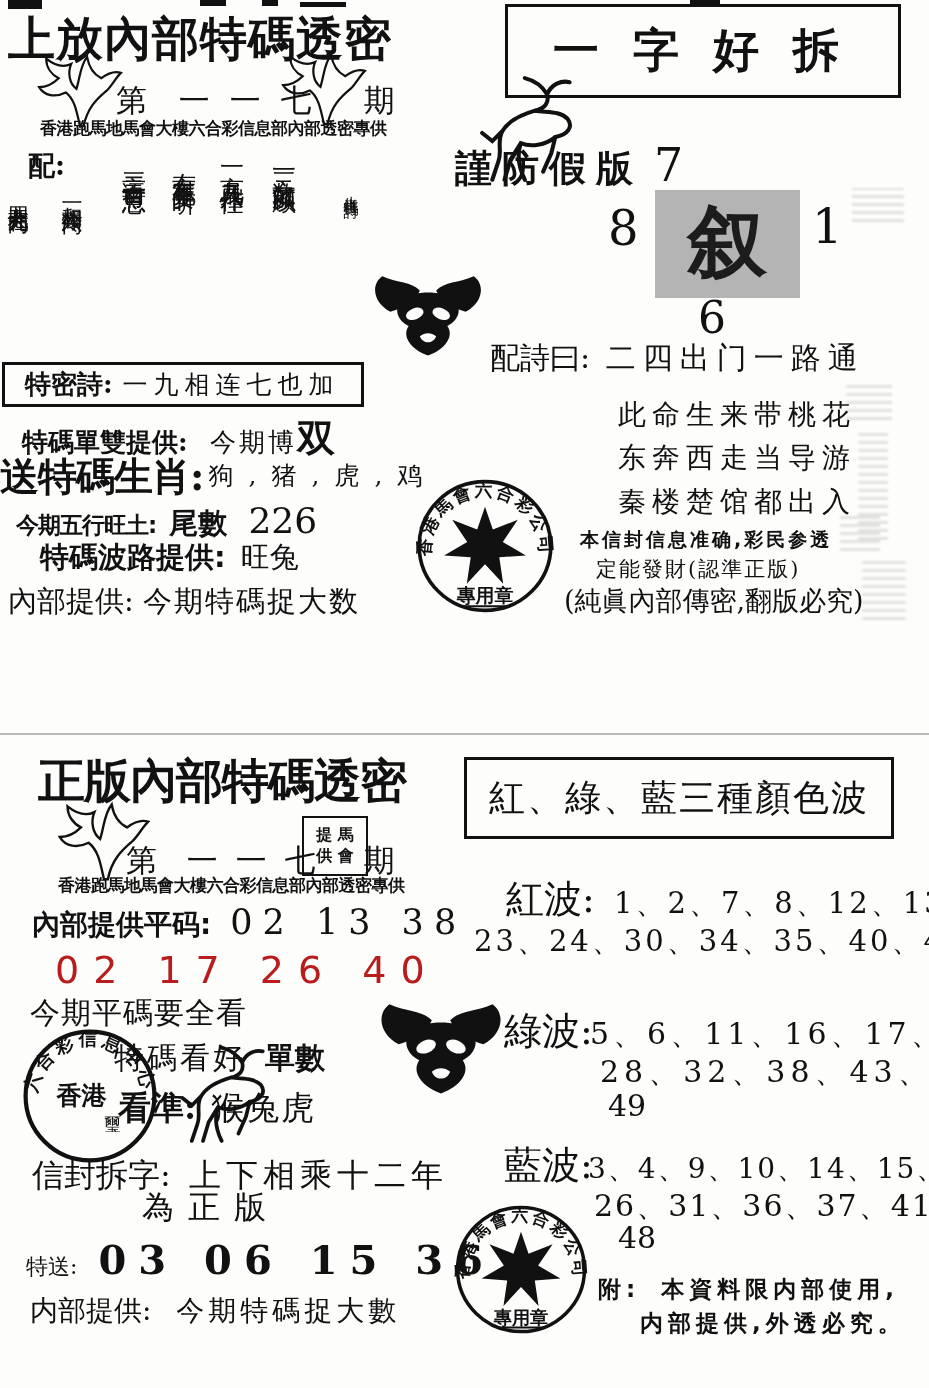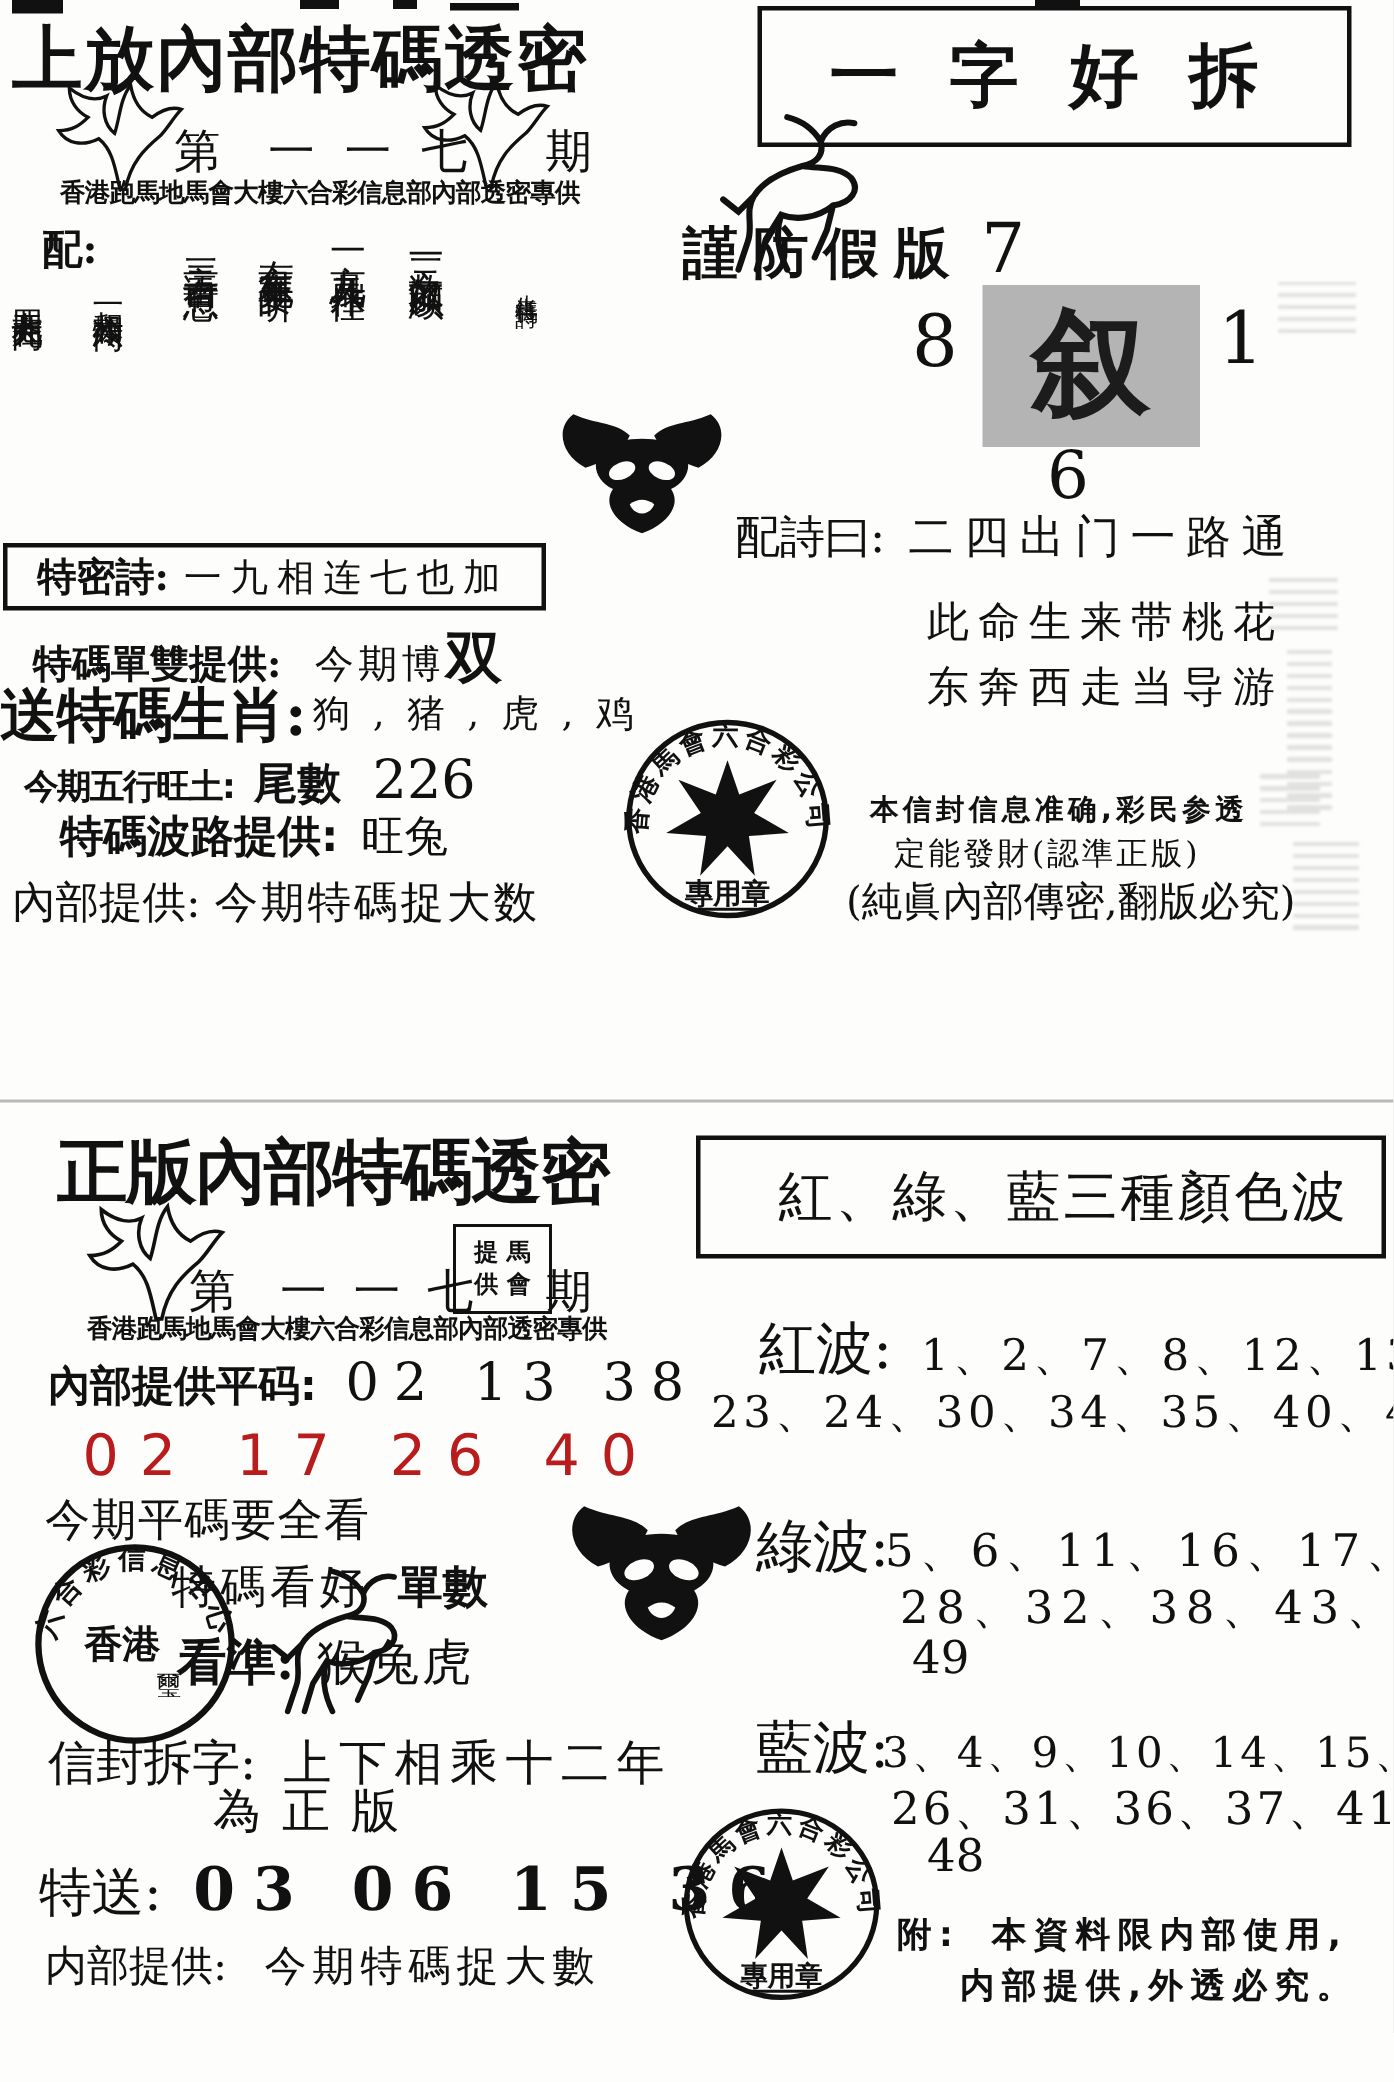--- a/index.html
+++ b/index.html
@@ -121,20 +121,21 @@
       <path fill="#fdfdfc" d="M47 62 C52 58 58 58 63 62 C60 70 50 70 47 62 Z"></path>
     </svg>
   </span>
 
   <div class="a" style="left:490px;top:338px;font-size:30px;">
     <span>配詩曰:</span>
     <span style="margin-left:6px;letter-spacing:7px;">二四出门一路通</span>
   </div>
   <div class="a" style="left:618px;top:396px;font-size:28px;letter-spacing:6px;">此命生来带桃花</div>
   <div class="a" style="left:618px;top:439px;font-size:28px;letter-spacing:6px;">东奔西走当导游</div>
+  <div class="a" style="left:618px;top:483px;font-size:28px;letter-spacing:6px;">秦楼楚馆都出入</div>
 
   <span class="a seal" style="left:410px;top:476px;width:150px;height:140px;">
     <svg viewBox="0 0 100 100">
       <ellipse cx="50" cy="50" rx="47" ry="46" fill="none" stroke="#111" stroke-width="2.6"></ellipse>
       <path id="arc1" d="M 12 62 A 39 39 0 1 1 88 62" fill="none"></path>
       <text font-size="12.5" font-weight="bold" fill="#111" letter-spacing="2"><textPath href="#arc1" startOffset="50%" text-anchor="middle">香港馬會六合彩公司</textPath></text>
       <polygon fill="#111" points="50,22 55.6,38.3 73.4,31.3 62.7,47.1 79.2,56.7 60.2,58.1 63,77 50,63 37,77 39.8,58.1 20.8,56.7 37.3,47.1 26.6,31.3 44.4,38.3"></polygon>
       <text x="50" y="90" text-anchor="middle" font-size="13.5" font-weight="bold" fill="#111">專用章</text>
       <line x1="32" y1="93" x2="68" y2="93" stroke="#111" stroke-width="1.5"></line>
     </svg>
@@ -206,30 +207,30 @@
       </svg>
   </span>
 
   <div class="a" style="left:32px;top:1138px;font-size:32px;margin-top:16px;">
     <span>信封拆字:</span>
     <span style="margin-left:8px;letter-spacing:5px;">上下相乘十二年</span>
   </div>
   <div class="a" style="left:142px;top:1186px;font-size:32px;letter-spacing:14px;">為正版</div>
 
   <div class="a" style="left:26px;top:1236px;">
-    <span style="font-size:35px;">特送:</span>
+    <span style="font-size:22px;">特送:</span>
     <span class="b" style="font-size:40px;margin-left:16px;letter-spacing:12px;">03 06 15 36</span>
   </div>
 
   <div class="a" style="left:30px;top:1292px;font-size:28px;">
     <span>内部提供:</span>
     <span style="margin-left:16px;letter-spacing:4px;">今期特碼捉大數</span>
   </div>
 
-  <div class="a box" style="left:464px;top:757px;width:424px;height:76px;display:flex;align-items:center;justify-content:center;padding-left:30px;">
+  <div class="a box" style="left:464px;top:757px;width:424px;height:76px;display:flex;align-items:center;justify-content:center;">
     <span style="font-size:36px;letter-spacing:2px;">紅、綠、藍三種顏色波</span>
   </div>
 
   <div class="a" style="left:506px;top:874px;font-size:38px;">紅波:</div>
   <div class="a" style="left:614px;top:884px;font-size:29px;letter-spacing:3px;">1、2、7、8、12、13、18、</div>
   <div class="a" style="left:474px;top:922px;font-size:29px;letter-spacing:3px;">23、24、30、34、35、40、45、46</div>
 
   <span class="a" style="left:378px;top:1000px;width:126px;height:116px;">
     <svg viewBox="0 0 110 100" width="126" height="116">
       <path fill="#111" d="M18 38 C2 30 -2 12 10 3 C26 10 38 8 47 17 L42 27 C34 31 26 36 18 38 Z"></path>

